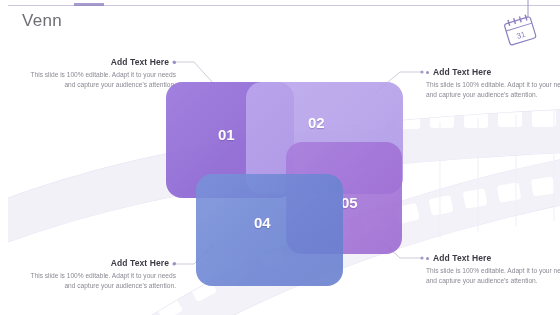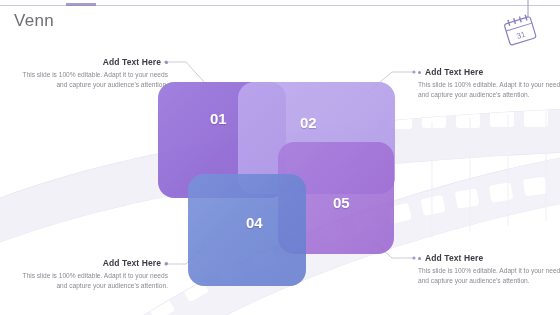--- a/index.html
+++ b/index.html
@@ -2,21 +2,21 @@
 <html><head>
 <meta charset="utf-8">
 <style>
   html,body{margin:0;padding:0;}
   body{
     width:560px;height:315px;overflow:hidden;
     background:#ffffff;
     font-family:"Liberation Sans", sans-serif;
     position:relative;
   }
-  #slide{position:absolute;inset:0;background:#fff;overflow:hidden;}
+  #slide{position:absolute;inset:0;background:#fff;overflow:hidden;margin-left:8px;}
 
   
   .top-rule{position:absolute;left:0;top:5px;width:560px;height:1px;background:#cdc7dd;}
   .top-rule-accent{position:absolute;left:66px;top:3px;width:30px;height:3px;background:#8b7bbd;opacity:.75;}
 
   
   .title{
     position:absolute;left:14px;top:11px;
     font-size:17px;color:#6e6e76;letter-spacing:.3px;font-weight:400;
   }
@@ -32,32 +32,32 @@
   .venn{position:absolute;left:150px;top:78px;width:250px;height:210px;}
   .sq{position:absolute;border-radius:16px;display:flex;align-items:center;justify-content:center;}
   .sq span{
     color:#ffffff;font-weight:bold;font-size:15px;
     text-shadow:0 1px 1px rgba(60,40,110,.35);
     position:absolute;
   }
   #sq1{left:8px;  top:4px;   width:128px;height:116px;
        background:linear-gradient(135deg,#9a78dd 0%,#9069d4 55%,#8f63cf 100%);
        opacity:.93;}
-  #sq1 span{left:52px;top:28px;text-align:center;}
+  #sq1 span{left:52px;top:44px;text-align:center;}
   #sq2{left:88px; top:4px;   width:118px;height:112px;
        background:linear-gradient(135deg,#bda8ee 0%,#b49fe9 60%,#ad97e6 100%);
        opacity:.9;padding-left:39px;}
   #sq2 span{left:62px;top:32px;}
   #sq3{left:128px;top:64px;  width:116px;height:112px;
        background:linear-gradient(135deg,#a97fdd 0%,#a06fd5 60%,#9b67d1 100%);
        opacity:.88;}
   #sq3 span{left:55px;top:52px;}
   #sq4{left:38px; top:96px;  width:118px;height:112px;
        background:linear-gradient(135deg,#7a92da 0%,#6b83d2 60%,#6a80d0 100%);
-       opacity:.9;}
+       opacity:.9;padding-left:29px;}
   #sq4 span{left:58px;top:40px;}
 
   
   .callout{position:absolute;width:148px;}
   .callout .head{font-size:8.5px;font-weight:bold;color:#3b3b45;margin:0 0 3px 0;letter-spacing:.1px;}
   .callout .body{font-size:6.6px;line-height:1.55;color:#8a8a93;margin:0;}
   .callout.r-align{text-align:right;}
   .callout.l-align{text-align:left;}
   .callout .head .dot{display:inline-block;width:3px;height:3px;border-radius:50%;background:#9b8fc4;vertical-align:middle;margin-right:4px;}
   .callout .head .dot-r{display:inline-block;width:3px;height:3px;border-radius:50%;background:#9b8fc4;vertical-align:middle;margin-left:4px;}

